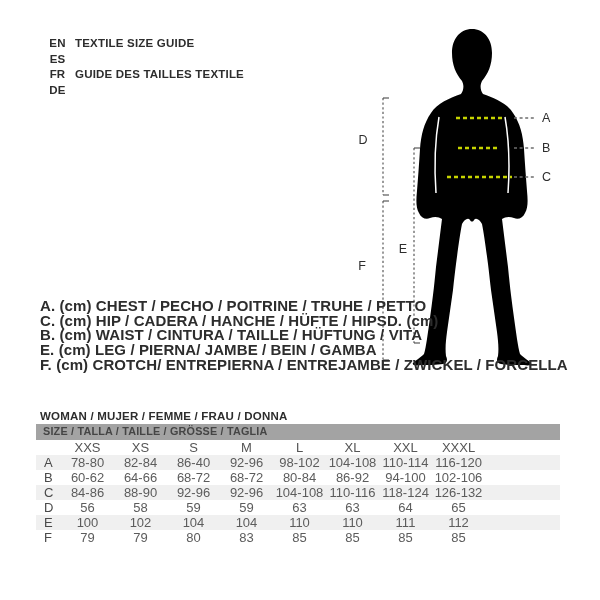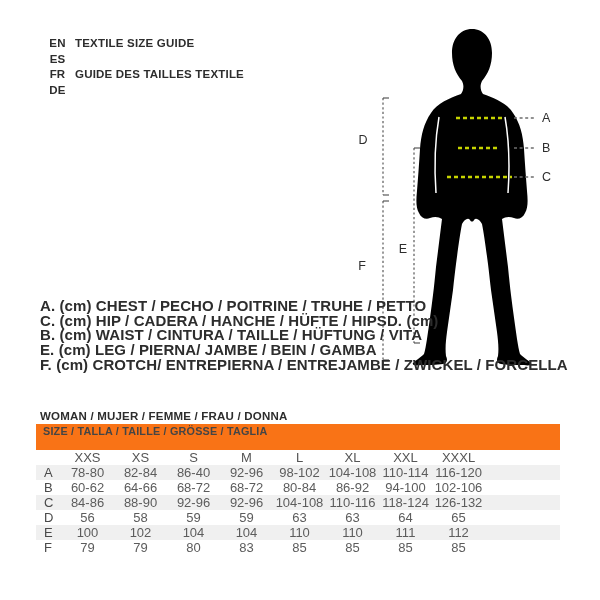--- a/index.html
+++ b/index.html
@@ -15,21 +15,21 @@
   .figure-wrap{position:absolute;left:340px;top:25px;width:230px;height:345px;}
   .figure-wrap svg{display:block;}
   .fig-label{font-family:"Liberation Sans","DejaVu Sans",sans-serif;font-size:12.5px;font-weight:500;fill:#2d2d2d;}
   
   .measure-list{position:absolute;left:40px;top:299px;}
   .measure-row{line-height:14.7px;font-size:15px;font-weight:600;letter-spacing:.1px;color:#2d2d2d;white-space:nowrap;}
   
   .gender{position:absolute;left:40px;top:402px;font-size:11.5px;font-weight:700;letter-spacing:.2px;color:#2d2d2d;margin-top:8px;}
   
   .size-table{position:absolute;left:36px;top:424px;width:524px;}
-  .thead{background:#f97316;color:#454545;height:26px;line-height:14px;font-size:10.8px;font-weight:600;letter-spacing:.2px;padding-left:7px;}
+  .thead{background:#a3a3a3;color:#454545;height:16px;line-height:14px;font-size:10.8px;font-weight:600;letter-spacing:.2px;padding-left:7px;}
   .trow{display:grid;grid-template-columns:25px repeat(8,53px) 1fr;height:15px;align-items:center;font-size:13px;color:#5c5c5c;}
   .trow.stripe{background:#f0f0f0;}
   .trow .cell{text-align:center;}
   .trow .rlabel{text-align:left;padding-left:8px;color:#4a4a4a;}
   .trow.cols .cell{color:#555;}
 </style>
 </head>
 <body>
 
 <div class="canvas">

